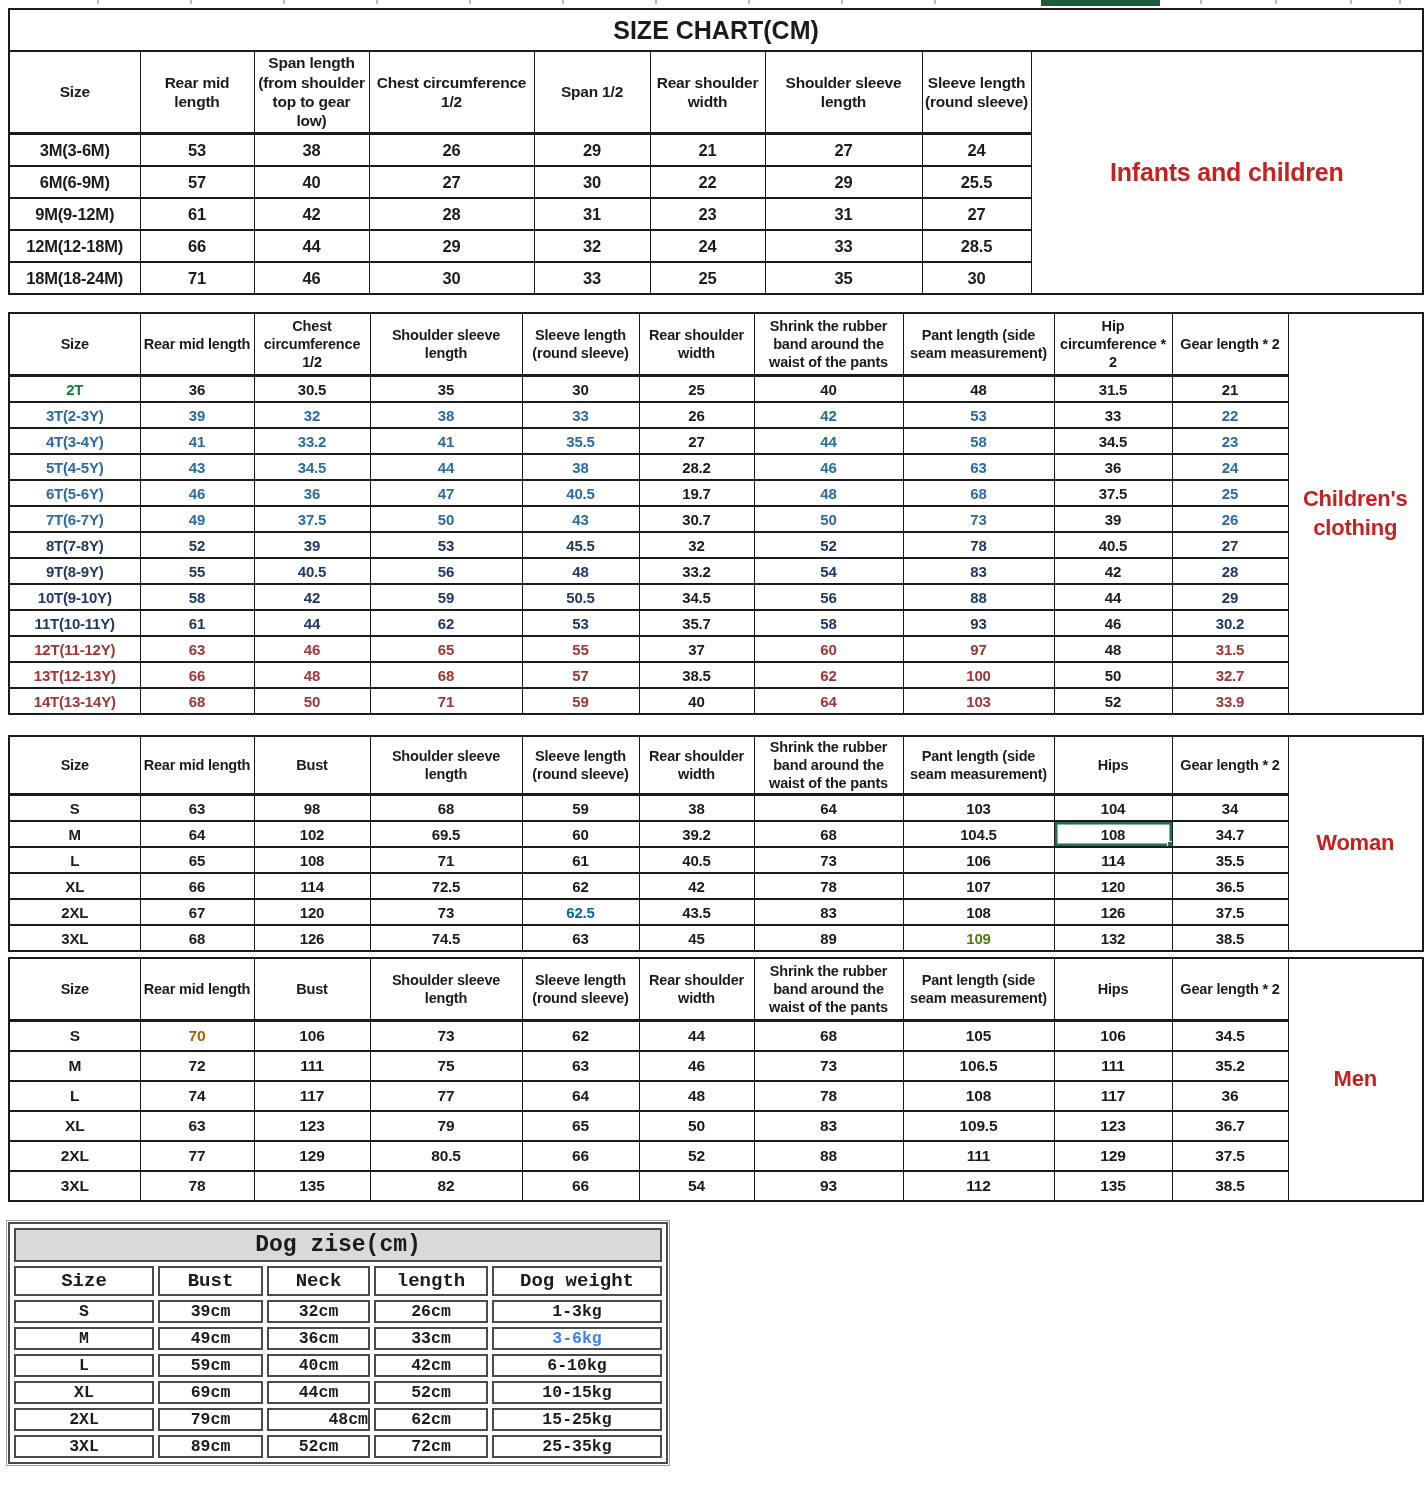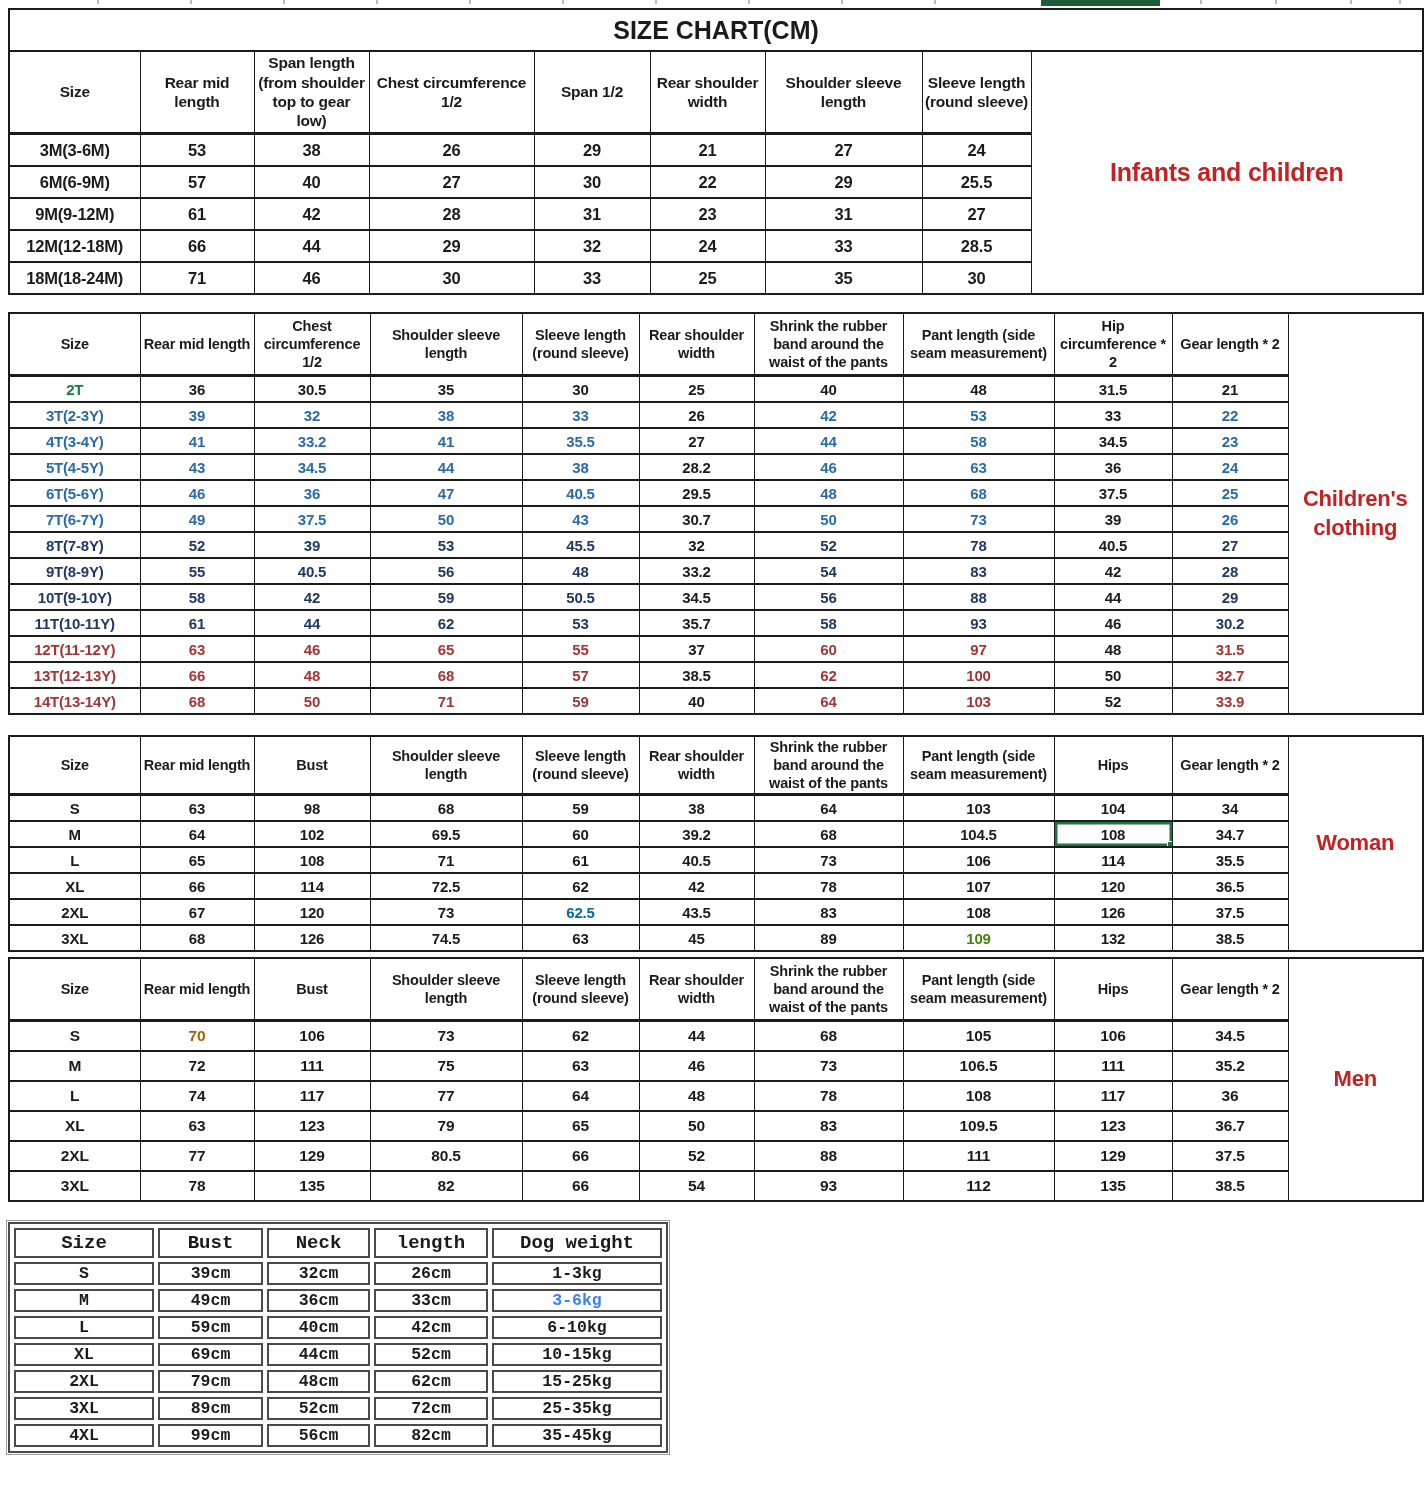--- a/index.html
+++ b/index.html
@@ -241,21 +241,21 @@
           <td style="color: rgb(42, 107, 166);">63</td>
           <td style="color: rgb(27, 27, 27);">36</td>
           <td style="color: rgb(42, 107, 166);">24</td>
         </tr>
         <tr>
           <td style="color: rgb(42, 107, 166);">6T(5-6Y)</td>
           <td style="color: rgb(42, 107, 166);">46</td>
           <td style="color: rgb(42, 107, 166);">36</td>
           <td style="color: rgb(42, 107, 166);">47</td>
           <td style="color: rgb(42, 107, 166);">40.5</td>
-          <td style="color: rgb(27, 27, 27);">29.5</td>
+          <td style="color: rgb(27, 27, 27);">19.7</td>
           <td style="color: rgb(42, 107, 166);">48</td>
           <td style="color: rgb(42, 107, 166);">68</td>
           <td style="color: rgb(27, 27, 27);">37.5</td>
           <td style="color: rgb(42, 107, 166);">25</td>
         </tr>
         <tr>
           <td style="color: rgb(42, 107, 166);">7T(6-7Y)</td>
           <td style="color: rgb(42, 107, 166);">49</td>
           <td style="color: rgb(42, 107, 166);">37.5</td>
           <td style="color: rgb(42, 107, 166);">50</td>
@@ -561,20 +561,23 @@
 
   <table id="t-dog">
     <colgroup>
       <col style="width:140px">
         <col style="width:105px">
         <col style="width:103px">
       <col style="width:114px">
         <col style="width:170px">
     </colgroup>
     <tbody>
+        <tr class="title-row">
+          <td class="title-cell" colspan="5" style="background: rgb(217, 217, 217);">Dog zise(cm)</td>
+        </tr>
         <tr class="header-row">
           <th>Size</th>
           <th>Bust</th>
           <th>Neck</th>
           <th>length</th>
           <th>Dog weight</th>
         </tr>
         <tr>
           <td style="color: rgb(27, 27, 27);">S</td>
           <td style="color: rgb(27, 27, 27);">39cm</td>
@@ -599,34 +602,27 @@
         <tr>
           <td style="color: rgb(27, 27, 27);">XL</td>
           <td style="color: rgb(27, 27, 27);">69cm</td>
           <td style="color: rgb(27, 27, 27);">44cm</td>
           <td style="color: rgb(27, 27, 27);">52cm</td>
           <td style="color: rgb(27, 27, 27);">10-15kg</td>
         </tr>
         <tr>
           <td style="color: rgb(27, 27, 27);">2XL</td>
           <td style="color: rgb(27, 27, 27);">79cm</td>
-          <td style="color: rgb(27, 27, 27);">48cm</td>
+          <td style="color: rgb(27, 27, 27); text-align: right;">48cm</td>
           <td style="color: rgb(27, 27, 27);">62cm</td>
           <td style="color: rgb(27, 27, 27);">15-25kg</td>
         </tr>
         <tr>
           <td style="color: rgb(27, 27, 27);">3XL</td>
           <td style="color: rgb(27, 27, 27);">89cm</td>
           <td style="color: rgb(27, 27, 27);">52cm</td>
           <td style="color: rgb(27, 27, 27);">72cm</td>
           <td style="color: rgb(27, 27, 27);">25-35kg</td>
         </tr>
-        <tr>
-          <td style="color: rgb(27, 27, 27);">4XL</td>
-          <td style="color: rgb(27, 27, 27);">99cm</td>
-          <td style="color: rgb(27, 27, 27);">56cm</td>
-          <td style="color: rgb(27, 27, 27);">82cm</td>
-          <td style="color: rgb(27, 27, 27);">35-45kg</td>
-        </tr>
       </tbody>
   </table>
 
 </div>
 
 </body></html>

